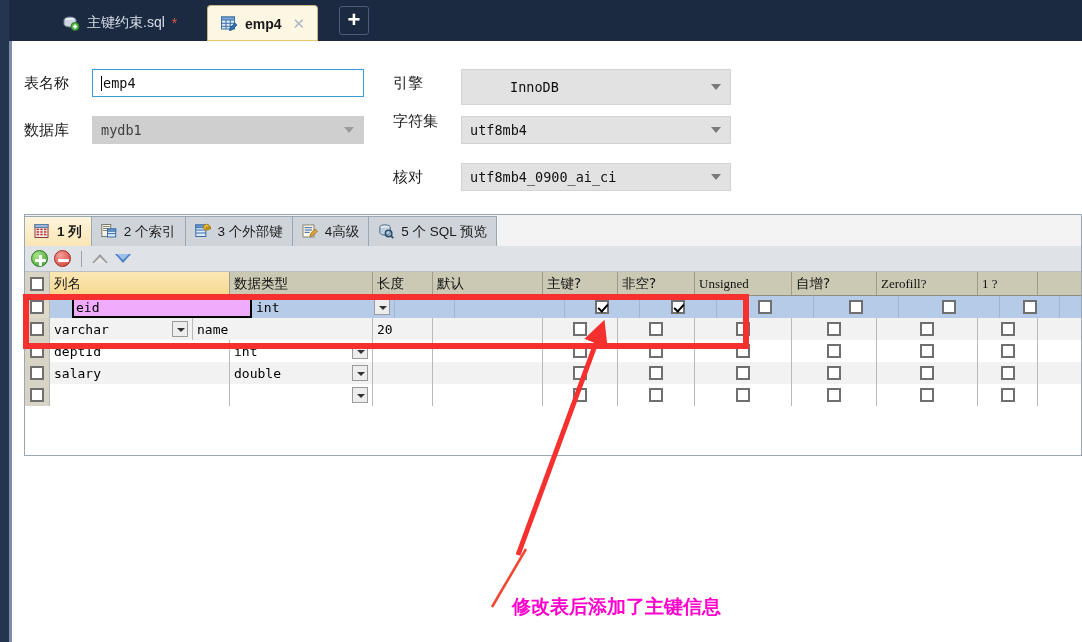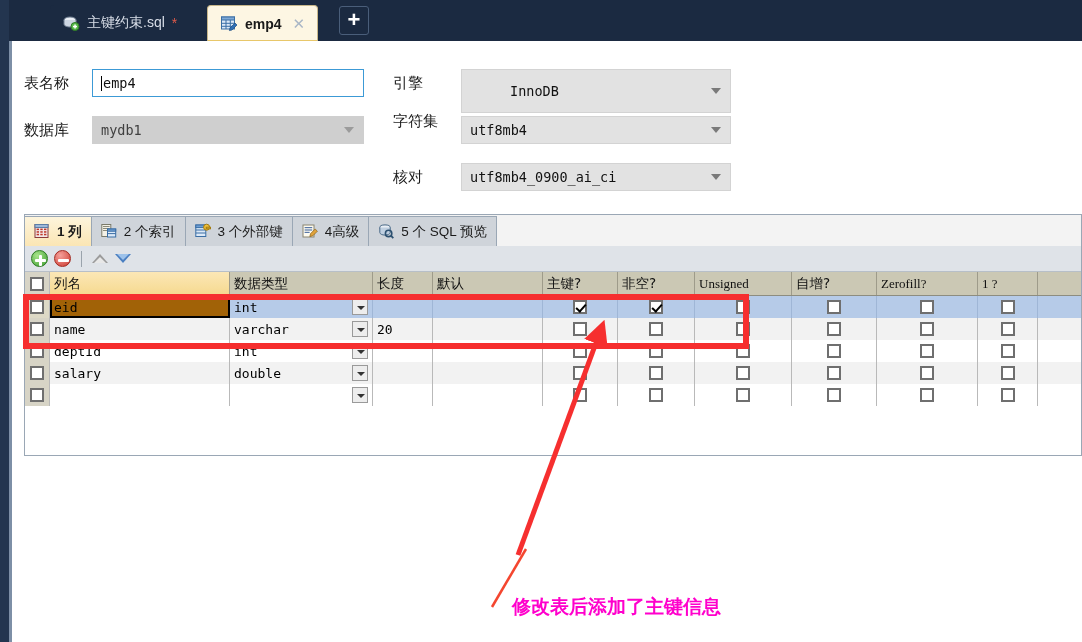--- a/index.html
+++ b/index.html
@@ -210,21 +210,22 @@
   }
   .rowbox{
     flex:0 0 24px;display:flex;align-items:center;justify-content:center;
     background:#d7d4c6;border-right:1px solid #b9b9b9;
   }
   .grow.sel .rowbox{background:#ddd9c6;}
   .grow.plain .rowbox,.grow.alt .rowbox{background:#d7d4c6;}
 
   .namecell-edit{
     outline:2px solid #000;outline-offset:-2px;
-    background:#a16207;
+    background:#f0abfc;
+    margin-left:22px;
   }
   .dd{
     width:16px;height:16px;flex:0 0 16px;margin-left:auto;
     background:#ededed;border:1px solid #9a9a9a;
     position:relative;box-sizing:border-box;
   }
   .dd::after{
     content:"";position:absolute;left:4px;top:6px;
     border-left:4px solid transparent;border-right:4px solid transparent;
     border-top:4px solid #333;
@@ -296,21 +297,21 @@
         <span>emp4</span>
     </div>
 
     <div class="lbl" style="left:12px;top:80px;">数据库</div>
     <div class="tbox disabled" style="left:80px;top:75px;width:272px;height:28px;">
       <span>mydb1</span>
       <span class="chev gray"></span>
     </div>
 
     <div class="lbl" style="left:381px;top:33px;">引擎</div>
-    <div class="tbox combo" style="left:449px;top:28px;width:270px;height:44px;padding-left:48px;">
+    <div class="tbox combo" style="left:449px;top:28px;width:270px;height:36px;padding-left:48px;">
       <span>InnoDB</span>
       <span class="chev"></span>
     </div>
 
     <div class="lbl" style="left:381px;top:71px;">字符集</div>
     <div class="tbox combo" style="left:449px;top:75px;width:270px;height:28px;">
       <span>utf8mb4</span>
       <span class="chev"></span>
     </div>
 
@@ -472,26 +473,26 @@
           <span class="cbx"></span>
         </div>
         <div class="gcell chk mono" style="flex: 0 0 60px; width: 60px;">
           <span class="cbx"></span>
         </div>
       </div>
       <div class="grow alt">
         <div class="rowbox">
           <span class="cbx"></span>
         </div>
-        <div class="gcell  hl" style="flex: 0 0 180px; width: 180px;">
-          <span>name</span>
-        </div>
         <div class="gcell " style="flex: 0 0 143px; width: 143px;">
           <span>varchar</span>
           <span class="dd"></span>
+        </div>
+        <div class="gcell  hl" style="flex: 0 0 180px; width: 180px;">
+          <span>name</span>
         </div>
         <div class="gcell " style="flex: 0 0 60px; width: 60px;">
           <span>20</span>
         </div>
         <div class="gcell " style="flex: 0 0 110px; width: 110px;">
           <span></span>
         </div>
         <div class="gcell chk" style="flex: 0 0 75px; width: 75px;">
           <span class="cbx"></span>
         </div>

